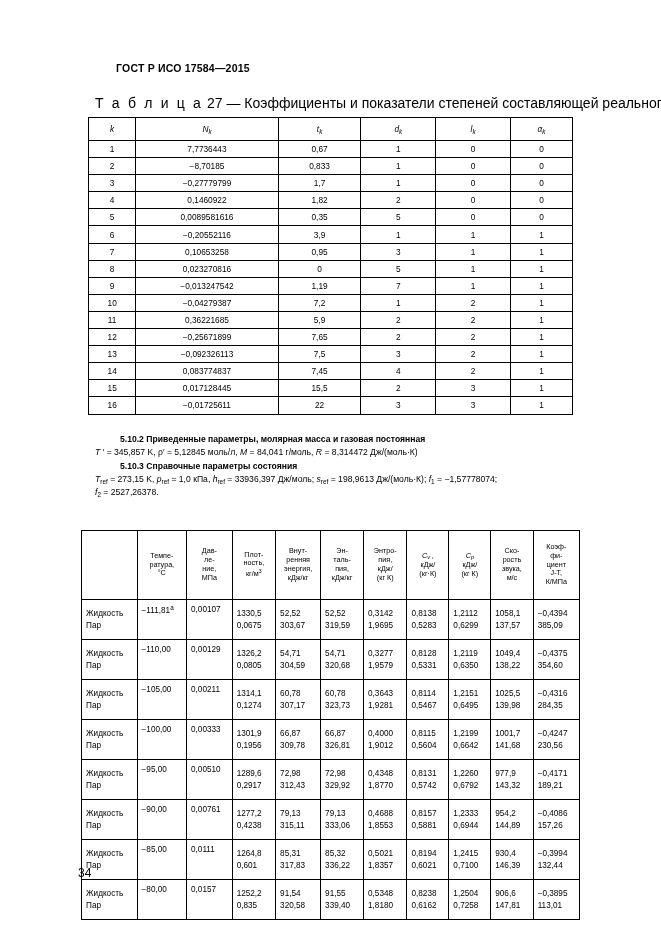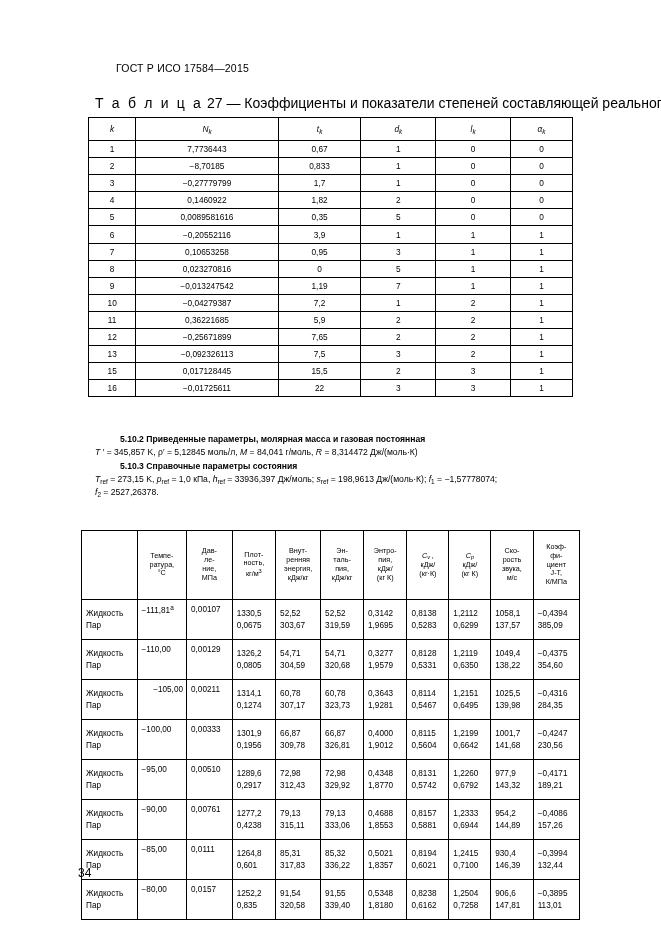--- a/index.html
+++ b/index.html
@@ -20,21 +20,21 @@
     left: 0; top: 0;
     width: 661px;
     height: 935px;
     background: #ffffff;
   }
   .hdr {
     position: absolute;
     left: 72px;
     top: 62px;
     font-size: 10.5px;
-    font-weight: normal;
+    font-weight: bold;
     letter-spacing: 0.2px;
     padding-left: 44px;
   }
   .tbl-caption {
     position: absolute;
     font-size: 14px;
     white-space: nowrap;
   }
   .tbl-caption .spaced {
     letter-spacing: 2.2px;
@@ -257,20 +257,28 @@
           <td class="c-t">7,65</td>
           <td class="c-d">2</td>
           <td class="c-l">2</td>
           <td class="c-a">1</td>
         </tr>
         <tr>
           <td class="c-k">13</td>
           <td class="c-N">−0,092326113</td>
           <td class="c-t">7,5</td>
           <td class="c-d">3</td>
+          <td class="c-l">2</td>
+          <td class="c-a">1</td>
+        </tr>
+        <tr>
+          <td class="c-k">14</td>
+          <td class="c-N">0,083774837</td>
+          <td class="c-t">7,45</td>
+          <td class="c-d">4</td>
           <td class="c-l">2</td>
           <td class="c-a">1</td>
         </tr>
         <tr>
           <td class="c-k">15</td>
           <td class="c-N">0,017128445</td>
           <td class="c-t">15,5</td>
           <td class="c-d">2</td>
           <td class="c-l">3</td>
           <td class="c-a">1</td>
@@ -338,21 +346,21 @@
           <td class="c28-4">54,71<br>304,59</td>
           <td class="c28-5">54,71<br>320,68</td>
           <td class="c28-6">0,3277<br>1,9579</td>
           <td class="c28-7">0,8128<br>0,5331</td>
           <td class="c28-8">1,2119<br>0,6350</td>
           <td class="c28-9">1049,4<br>138,22</td>
           <td class="c28-10">−0,4375<br>354,60</td>
         </tr>
         <tr>
           <td class="c28-0 phase">Жидкость<br>Пар</td>
-          <td class="c28-1" style="vertical-align: top; padding-top: 4px; text-align: right;">−105,00</td>
+          <td class="c28-1" style="vertical-align: top; padding-top: 4px;">−105,00</td>
           <td class="c28-2" style="vertical-align: top; padding-top: 4px;">0,00211</td>
           <td class="c28-3">1314,1<br>0,1274</td>
           <td class="c28-4">60,78<br>307,17</td>
           <td class="c28-5">60,78<br>323,73</td>
           <td class="c28-6">0,3643<br>1,9281</td>
           <td class="c28-7">0,8114<br>0,5467</td>
           <td class="c28-8">1,2151<br>0,6495</td>
           <td class="c28-9">1025,5<br>139,98</td>
           <td class="c28-10">−0,4316<br>284,35</td>
         </tr>

